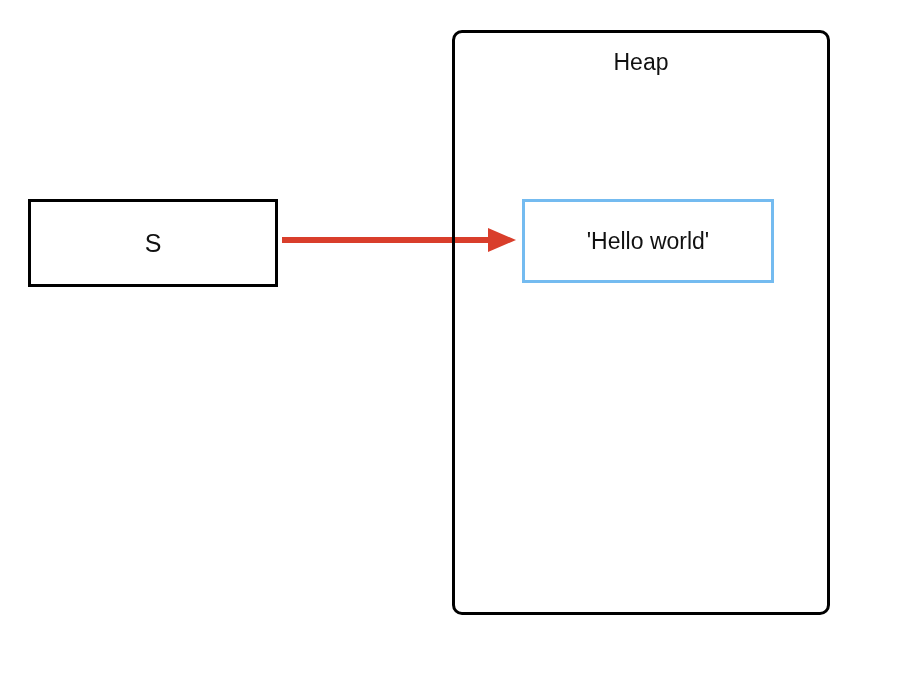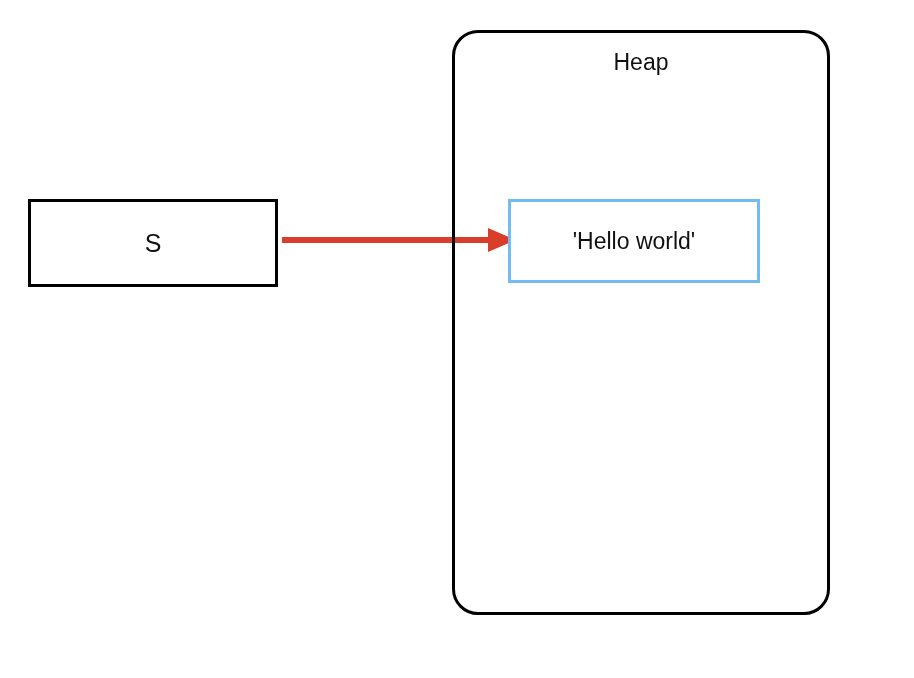--- a/index.html
+++ b/index.html
@@ -38,34 +38,34 @@
     height: 34px;
   }
   .heap {
     position: absolute;
     left: 452px;
     top: 30px;
     width: 378px;
     height: 585px;
     box-sizing: border-box;
     border: 3px solid #000000;
-    border-radius: 26px;
+    border-radius: 10px;
     background: transparent;
   }
   .heap-label {
     position: absolute;
     top: 16px;
     left: 0;
     width: 100%;
     text-align: center;
     font-size: 23px;
   }
   .value-box {
     position: absolute;
-    left: 53px;
+    left: 67px;
     top: 166px;
     width: 252px;
     height: 84px;
     box-sizing: border-box;
     border: 3px solid #74bbf0;
     background: #ffffff;
     display: flex;
     align-items: center;
     justify-content: center;
     font-size: 23px;

